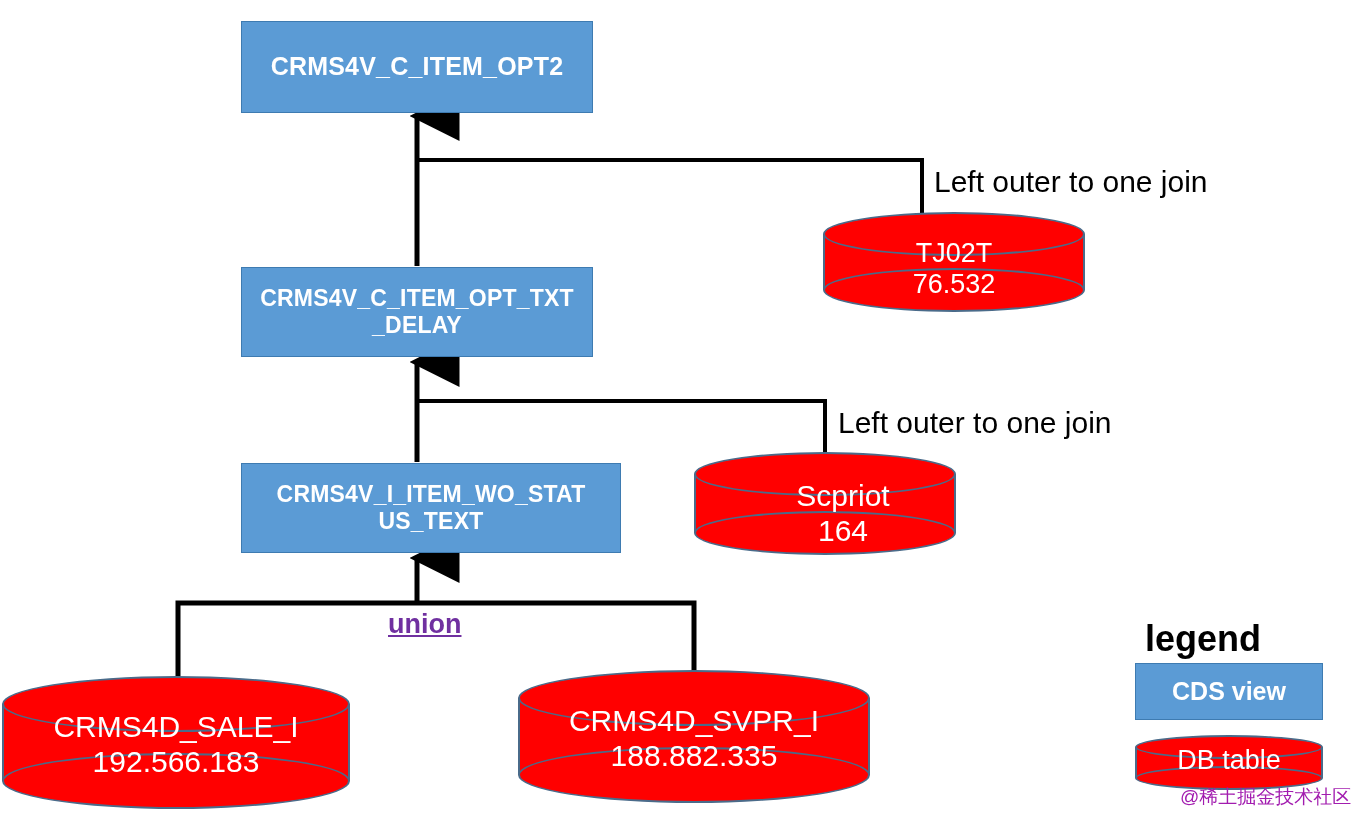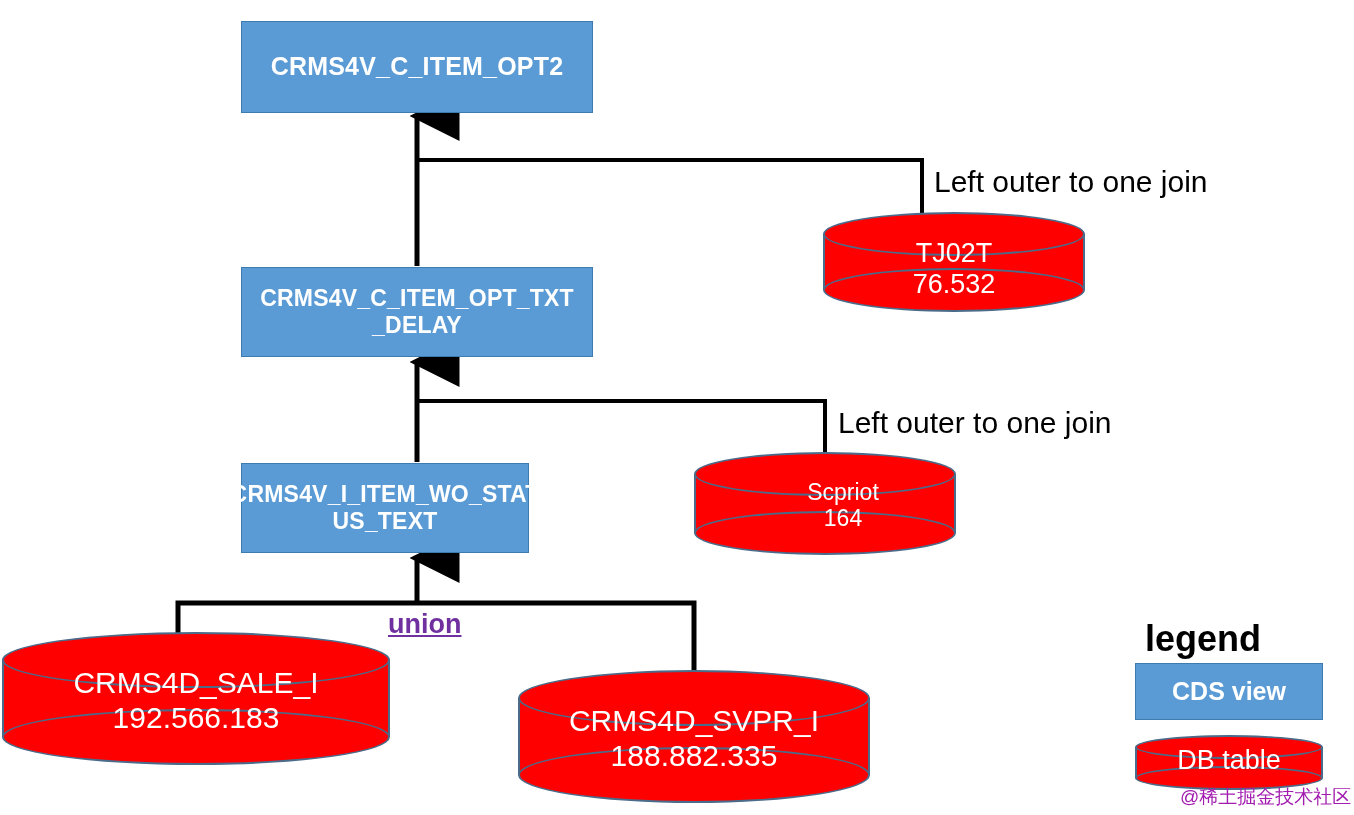--- a/index.html
+++ b/index.html
@@ -141,48 +141,48 @@
     <span>CRMS4V_C_ITEM_OPT2</span>
   </div>
 
   <div class="cds-box" style="left:241px; top:267px; width:352px; height:90px; font-size:23px;">
     <span>
       <span>CRMS4V_C_ITEM_OPT_TXT</span><br>
       <span>_DELAY</span>
     </span>
   </div>
 
-  <div class="cds-box" style="left:241px; top:463px; width:288px; height:90px; font-size:23px;">
+  <div class="cds-box" style="left:241px; top:463px; width:380px; height:90px; font-size:23px;">
     <span>
       <span>CRMS4V_I_ITEM_WO_STAT</span><br>
       <span>US_TEXT</span>
     </span>
   </div>
 
   <div class="cyl" style="left:791px; top:212px; width:262px; height:100px;margin-left:32px;">
     <div class="body" style="top:22px; height:56px;"></div>
     <div class="bottom-ellipse" style="height:44px;"></div>
     <div class="top-ellipse" style="height:44px;"></div>
     <div class="cyl-label" style="top:26px; font-size:27px;">
       <span>TJ02T</span><br>
       <span>76.532</span>
     </div>
   </div>
 
   <div class="cyl" style="left:694px; top:452px; width:262px; height:103px;">
     <div class="body" style="top:22px; height:59px;"></div>
     <div class="bottom-ellipse" style="height:44px;"></div>
     <div class="top-ellipse" style="height:44px;"></div>
-    <div class="cyl-label" style="top:27px; font-size:23px;padding-left:36px;">
+    <div class="cyl-label" style="top:27px; font-size:30px;padding-left:36px;">
       <span>Scpriot</span><br>
       <span>164</span>
     </div>
   </div>
 
-  <div class="cyl" style="left:2px; top:632px; width:388px; height:133px;">
+  <div class="cyl" style="left:2px; top:676px; width:348px; height:133px;">
     <div class="body" style="top:28px; height:77px;"></div>
     <div class="bottom-ellipse" style="height:56px;"></div>
     <div class="top-ellipse" style="height:56px;"></div>
     <div class="cyl-label" style="top:34px; font-size:30px;">
       <span>CRMS4D_SALE_I</span><br>
       <span>192.566.183</span>
     </div>
   </div>
 
   <div class="cyl" style="left:518px; top:670px; width:352px; height:133px;">

